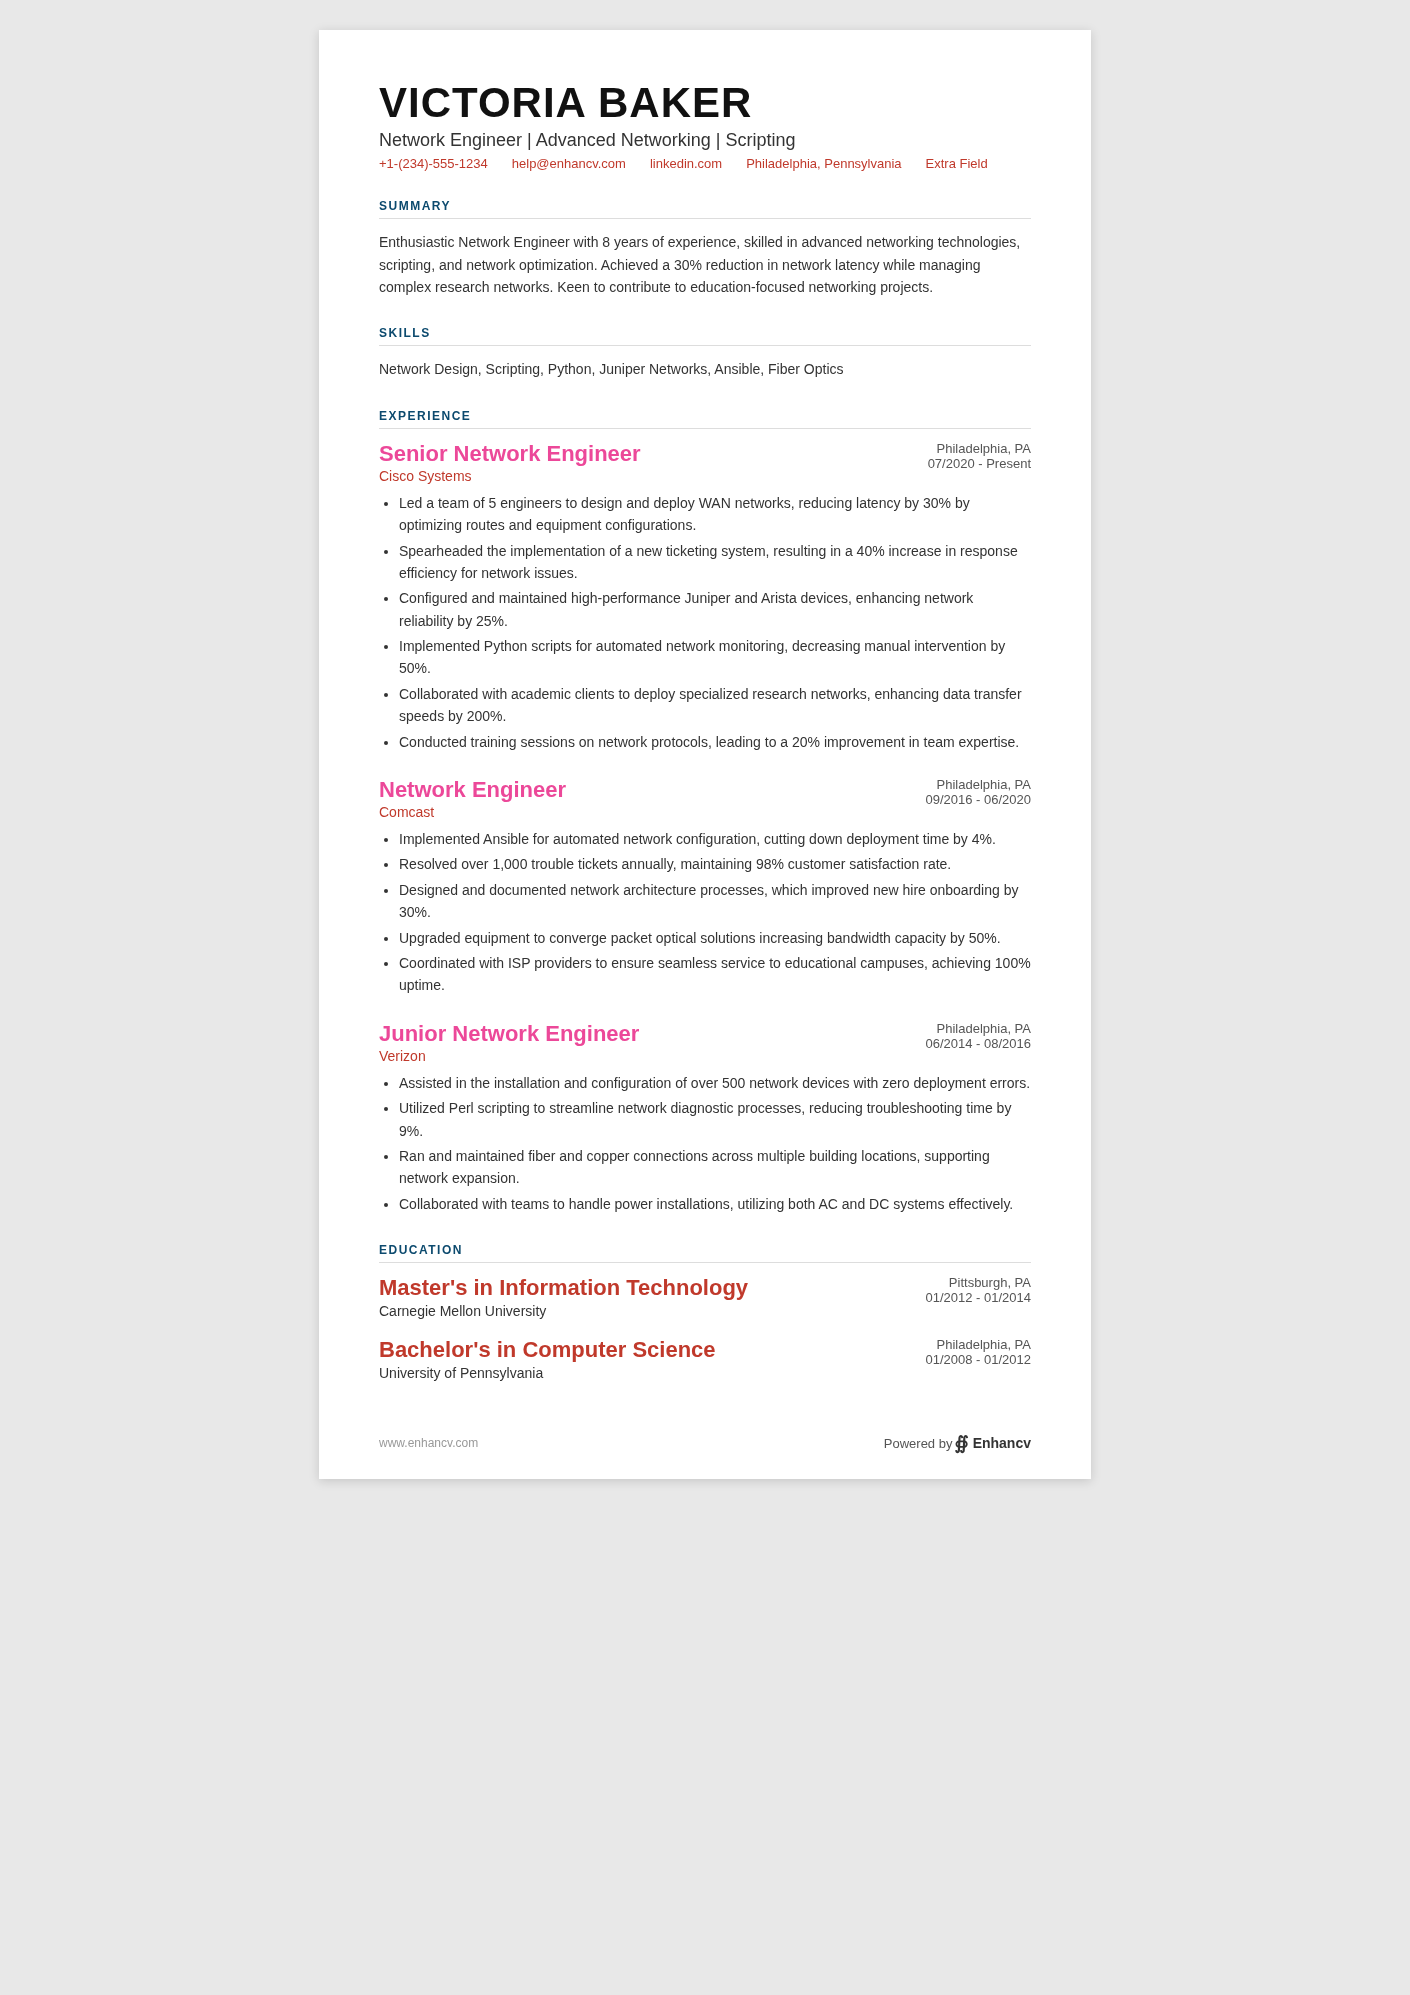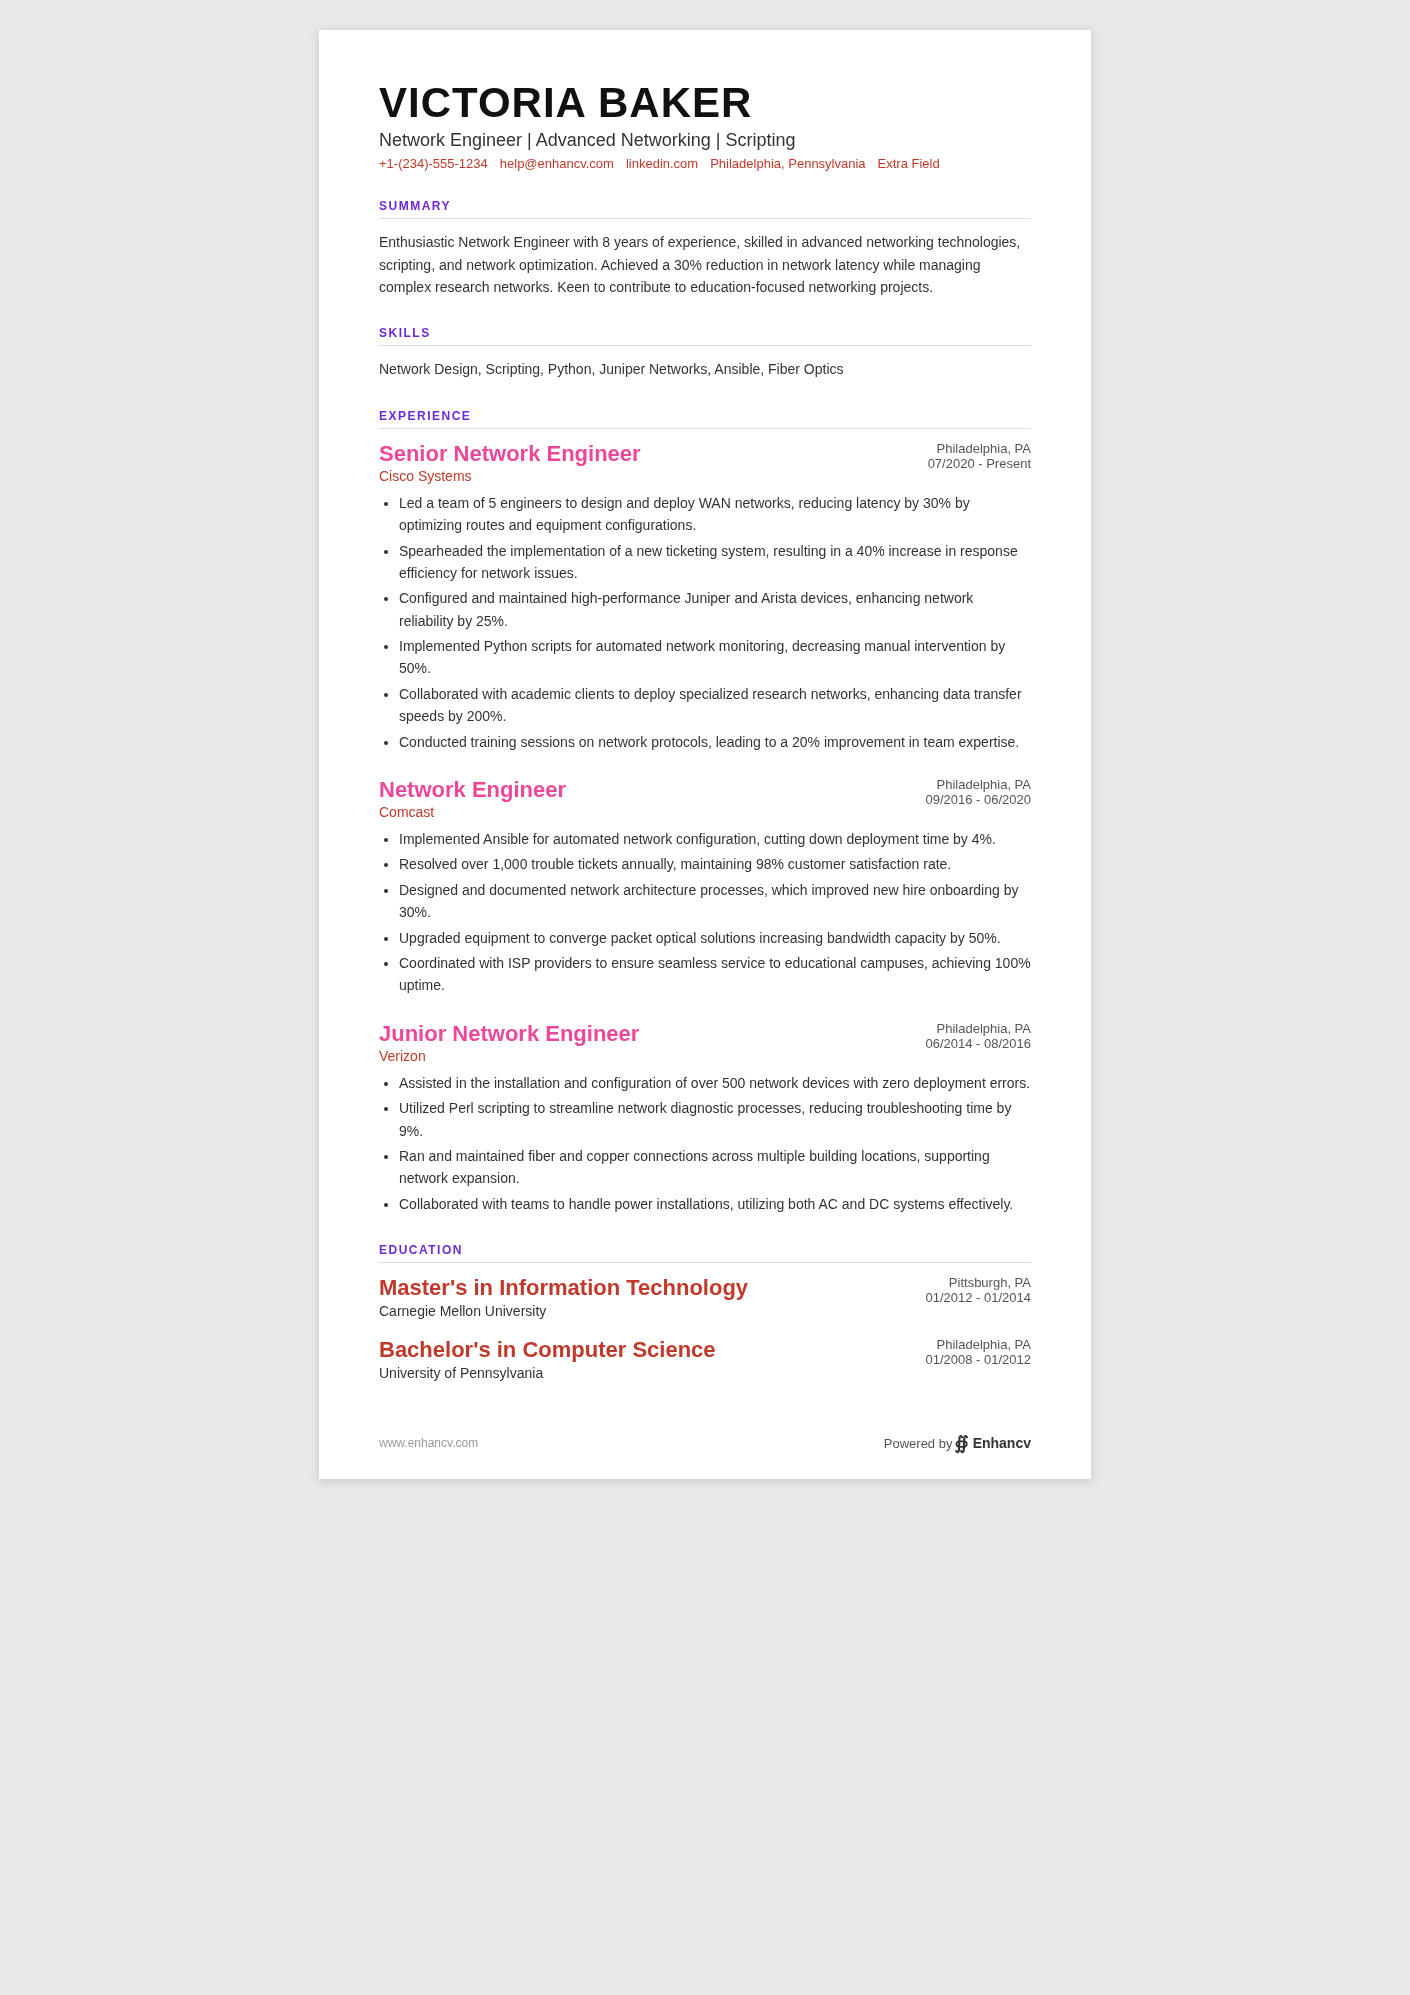--- a/index.html
+++ b/index.html
@@ -27,36 +27,36 @@
       line-height: 1.1;
     }
     .header-subtitle {
       font-size: 18px;
       color: #333;
       margin-top: 4px;
       font-weight: 400;
     }
     .header-contact {
       display: flex;
-      gap: 12px;
+      gap: 24px;
       margin-top: 5px;
       flex-wrap: wrap;
     }
     .header-contact a, .contact-item {
       font-size: 13px;
       color: #c0392b;
       text-decoration: none;
     }
     .section {
       margin-top: 28px;
     }
     .section-title {
       font-size: 12px;
       font-weight: 700;
-      color: #6d28d9;
+      color: #0c4a6e;
       letter-spacing: 1.5px;
       text-transform: uppercase;
       border-bottom: 1px solid #ddd;
       padding-bottom: 5px;
       margin-bottom: 12px;
     }
     .section-text {
       font-size: 14px;
       color: #333;
       line-height: 1.6;

